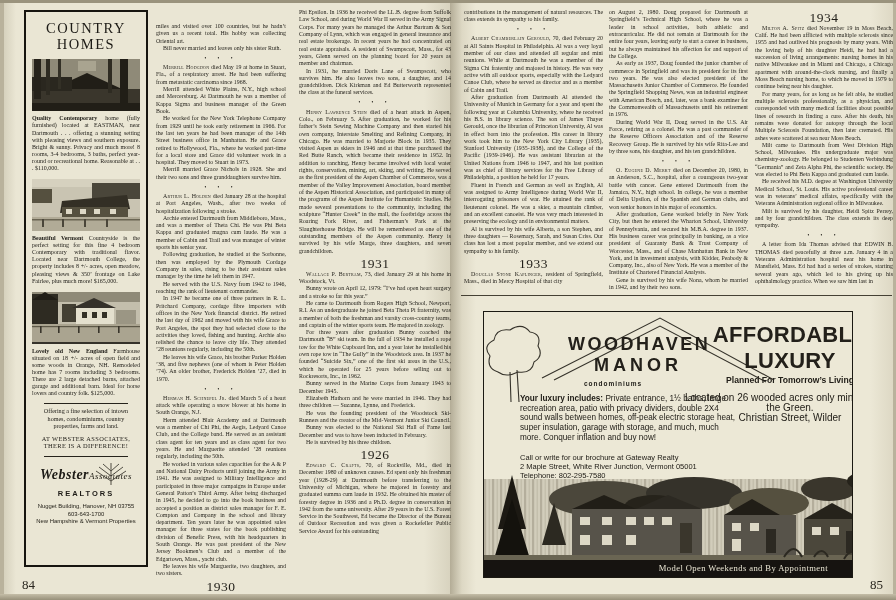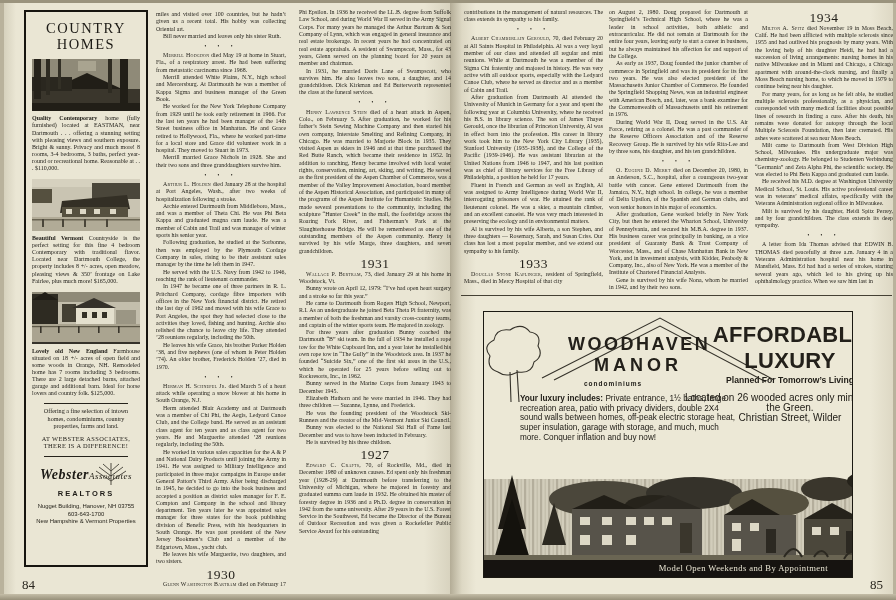--- a/index.html
+++ b/index.html
@@ -11,21 +11,21 @@
   .edge-bottom{position:absolute;left:0;top:594px;width:896px;height:6px;background:linear-gradient(to bottom,#c4bda7,#97907a);}
 
   
   .txtcol{position:absolute;font-size:5.9px;line-height:7.32px;text-align:justify;overflow:hidden;color:#201e18;}
   .txtcol p{margin:0;text-indent:7px;}
   .txtcol p.cont{text-indent:0;}
   .sc{font-variant:small-caps;letter-spacing:.25px;}
   .stars{text-align:center;text-indent:0;letter-spacing:5px;font-size:5.2px;padding:2.5px 0 2px 0;}
   .year-head{font-size:13.5px;text-align:center;text-indent:0;letter-spacing:.5px;padding:5px 0 3.5px 0;}
 
-  #col-a{left:156px;top:11px;width:130px;height:578px;}
+  #col-a{left:156px;top:23px;width:130px;height:578px;}
   #col-b{left:299px;top:9px;width:152px;height:578px;}
   #col-c{left:464px;top:9px;width:139px;height:282px;}
   #col-d{left:609px;top:9px;width:139px;height:282px;}
   #col-e{left:755px;top:9px;width:138px;height:282px;}
   #rp-rule{position:absolute;left:461px;top:295px;width:431px;height:0;border-top:1px solid #454134;}
 
   .pageno{position:absolute;font-size:13px;color:#2a271f;}
   #pageno-left{left:22px;top:577px;}
   #pageno-right{left:862px;top:577px;padding-left:8px;}
 
@@ -197,21 +197,21 @@
     <div class="year-head">1931</div>
     <p><span class="sc">Wallace P. Bertram,</span> 73, died January 29 at his home in Woodstock, Vt.</p>
     <p>Bunny wrote on April 12, 1979: “I’ve had open heart surgery and a stroke so far this year.”</p>
     <p>He came to Dartmouth from Rogers High School, Newport, R.I. As an undergraduate he joined Beta Theta Pi fraternity, was a member of both the freshman and varsity cross-country teams, and captain of the winter sports team. He majored in zoology.</p>
     <p>For three years after graduation Bunny coached the Dartmouth “B” ski team. In the fall of 1934 he installed a rope tow for the White Cupboard Inn, and a year later he installed his own rope tow in “The Gully” in the Woodstock area. In 1937 he founded “Suicide Six,” one of the first ski areas in the U.S., which he operated for 25 years before selling out to Rockresorts, Inc., in 1962.</p>
     <p>Bunny served in the Marine Corps from January 1943 to December 1945.</p>
     <p>Elizabeth Hathorn and he were married in 1946. They had three children — Suzanne, Lynne, and Frederick.</p>
     <p>He was the founding president of the Woodstock Ski-Runners and the creator of the Mid-Vermont Junior Ski Council.</p>
     <p>Bunny was elected to the National Ski Hall of Fame last December and was to have been inducted in February.</p>
     <p>He is survived by his three children.</p>
-    <div class="year-head">1927</div>
+    <div class="year-head">1926</div>
     <p><span class="sc">Edward C. Crafts,</span> 70, of Rockville, Md., died in December 1980 of unknown causes. Ed spent only his freshman year (1928-29) at Dartmouth before transferring to the University of Michigan, where he majored in forestry and graduated summa cum laude in 1932. He obtained his master of forestry degree in 1936 and a Ph.D. degree in conservation in 1942 from the same university. After 29 years in the U.S. Forest Service in the Southwest, Ed became the Director of the Bureau of Outdoor Recreation and was given a Rockefeller Public Service Award for his outstanding</p>
   </div>
 <div id="col-c" class="txtcol">
     <p class="cont">contributions in the management of natural resources. The class extends its sympathy to his family.</p>
     <div class="stars">• • •</div>
     <p><span class="sc">Albert Chamberlain Gerould,</span> 70, died February 20 at All Saints Hospital in Philadelphia. Al was a very loyal member of our class and attended all regular and mini reunions. While at Dartmouth he was a member of the Sigma Chi fraternity and majored in history. He was very active with all outdoor sports, especially with the Ledyard Canoe Club, where he served as director and as a member of Cabin and Trail.</p>
     <p>After graduation from Dartmouth Al attended the University of Munich in Germany for a year and spent the following year at Columbia University, where he received his B.S. in library science. The son of James Thayer Gerould, once the librarian of Princeton University, Al was in effect born into the profession. His career in library work took him to the New York City Library (1935), Stanford University (1935-1938), and the College of the Pacific (1939-1946). He was assistant librarian at the United Nations from 1946 to 1947, and his last position was as chief of library services for the Free Library of Philadelphia, a position he held for 17 years.</p>
     <p>Fluent in French and German as well as English, Al was assigned to Army Intelligence during World War II, interrogating prisoners of war. He attained the rank of lieutenant colonel. He was a skier, a mountain climber, and an excellent canoeist. He was very much interested in preserving the ecology and in environmental matters.</p>
     <p>Al is survived by his wife Alberta, a son Stephen, and three daughters — Rosemary, Sarah, and Susan Criss. Our class has lost a most popular member, and we extend our sympathy to his family.</p>
     <div class="year-head">1933</div>
@@ -257,20 +257,25 @@
     <div class="wh-headline">AFFORDABLE LUXURY</div>
     <div class="wh-subhead">Planned For Tomorrow’s Living</div>
     <div class="wh-loc">
       <span>Located on 26 wooded acres only minutes from the Green.</span><br>
       <span>Christian Street, Wilder</span>
     </div>
   </div>
 
   <div class="wh-body"><b>Your luxury includes:</b><span> Private entrance, 1½ baths, large recreation area, patio with privacy dividers, double 2X4 sound walls between homes, off-peak electric storage heat, super insulation, garage with storage, and much, much more. Conquer inflation and buy now!</span></div>
 
+  <div class="wh-contact">
+    <span>Call or write for our brochure at Gateway Realty</span><br>
+    <span>2 Maple Street, White River Junction, Vermont 05001</span><br>
+    <span>Telephone: 802-295-7580</span>
+  </div>
 
   <svg class="wh-art" width="409" height="104" viewBox="0 0 409 104">
     <defs>
       <pattern id="birch" width="8" height="104" patternUnits="userSpaceOnUse">
         <rect width="8" height="104" fill="#d2cdbb"></rect>
         <rect x="0" width="2.2" height="104" fill="#b4ae9c"></rect>
         <rect x="4.6" width="1.2" height="104" fill="#c1bca9"></rect>
       </pattern>
     </defs>
     <rect x="0" y="6" width="409" height="98" fill="url(#birch)"></rect>

